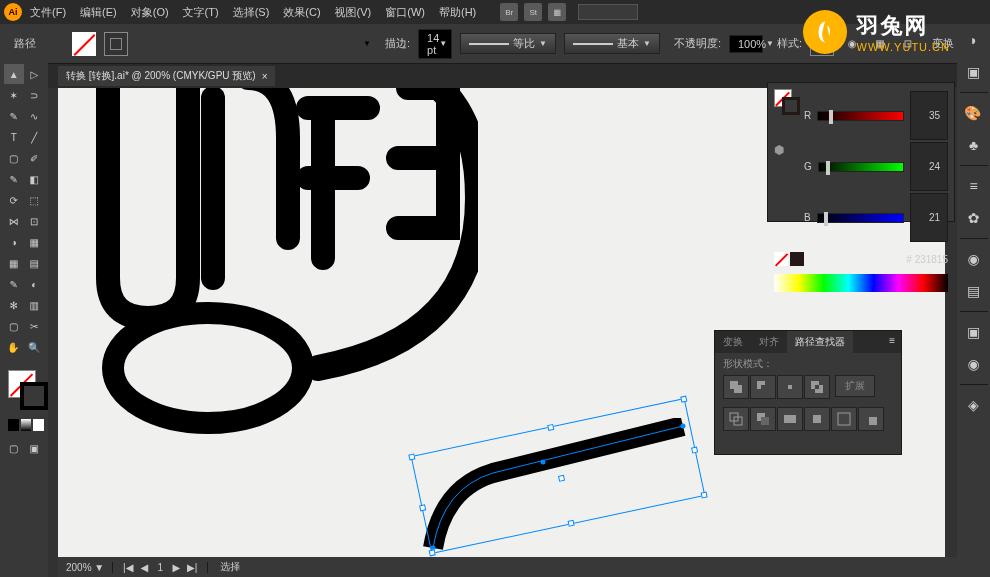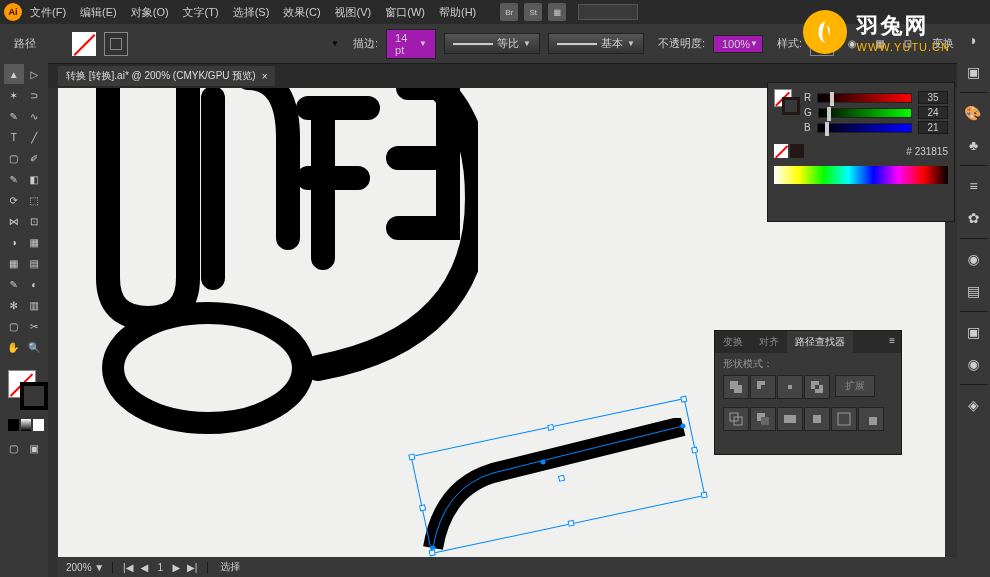--- a/index.html
+++ b/index.html
@@ -10,21 +10,21 @@
     .menu-item { color: #ccc; font-size: 11px; padding: 0 6px; cursor: pointer; }
     .top-icon { width: 18px; height: 18px; background: #5a5a5a; border-radius: 2px; margin: 0 2px; display: flex; align-items: center; justify-content: center; font-size: 8px; color: #ccc; }
     .top-search { width: 60px; height: 16px; background: #3a3a3a; border: 1px solid #555; margin-left: 8px; }
     
     .controlbar { height: 40px; background: #383838; display: flex; align-items: center; padding: 0 8px; gap: 8px; border-bottom: 1px solid #1a1a1a; }
     .cb-label { color: #ccc; font-size: 11px; margin-left: 6px; }
     .cb-swatch { width: 24px; height: 24px; background: #fff; position: relative; }
     .cb-swatch::after { content: ''; position: absolute; width: 120%; height: 2px; background: red; top: 50%; left: -10%; transform: rotate(-45deg); }
     .cb-box { width: 24px; height: 24px; border: 1px solid #888; background: #333; display: flex; align-items: center; justify-content: center; }
     .cb-box-inner { width: 12px; height: 12px; border: 1px solid #888; }
-    .cb-field { padding: 2px 8px; width: 50px; color: #ccc; font-size: 11px; background: #a21caf; border: 1px solid #222; display: flex; align-items: center; }
+    .cb-field { padding: 2px 8px; width: 34px; color: #ccc; font-size: 11px; background: #000000; border: 1px solid #222; display: flex; align-items: center; }
     .cb-dropdown { padding: 2px 8px; color: #ccc; font-size: 11px; background: linear-gradient(#555,#333); border: 1px solid #222; display: flex; align-items: center; gap: 4px; min-width: 70px; }
     .cb-line { width: 40px; height: 2px; background: #ccc; }
     
     .tabbar { height: 24px; background: #2a2a2a; display: flex; align-items: center; padding-left: 58px; }
     .tab { background: #3a3a3a; color: #ddd; font-size: 10px; padding: 3px 8px; display: flex; align-items: center; gap: 6px; }
     .tab-close { font-size: 10px; cursor: pointer; }
     
     .workspace { position: absolute; top: 88px; left: 58px; right: 45px; bottom: 20px; background: #f0f0ef; overflow: hidden; }
     .artwork { position: absolute; width: 420px; height: 420px; top: -70px; left: 0; }
     .artwork svg { width: 100%; height: 100%; }
@@ -53,21 +53,21 @@
     .cp-swatches { position: relative; height: 30px; }
     .cp-f { position: absolute; width: 18px; height: 18px; background: #fff; border: 1px solid #888; }
     .cp-f::after { content:''; position: absolute; width: 120%; height: 2px; background: red; top: 50%; left: -10%; transform: rotate(-45deg); }
     .cp-s { position: absolute; width: 18px; height: 18px; border: 3px solid #231815; top: 8px; left: 8px; background: #383838; }
     .cp-slider { display: flex; align-items: center; gap: 6px; margin: 2px 0 2px 30px; font-size: 10px; color: #ccc; }
     .cp-track { flex: 1; height: 10px; position: relative; border: 1px solid #222; }
     .cp-track.r { background: linear-gradient(90deg, #000, #f00); }
     .cp-track.g { background: linear-gradient(90deg, #000, #0f0); }
     .cp-track.b { background: linear-gradient(90deg, #000, #00f); }
     .cp-thumb { position: absolute; width: 4px; height: 14px; background: #ccc; top: -2px; }
-    .cp-val { width: 30px; text-align: center; background: #2a2a2a; border: 1px solid #1a1a1a; padding: 0; }
+    .cp-val { width: 30px; text-align: center; background: #2a2a2a; border: 1px solid #1a1a1a; padding: 18px; }
     .cp-bottom { display: flex; justify-content: space-between; margin-top: 10px; align-items: center; }
     .cp-mini { display: flex; gap: 2px; }
     .cp-mini-box { width: 14px; height: 14px; }
     .cp-hex { color: #ccc; font-size: 10px; }
     .cp-spectrum { height: 18px; margin-top: 8px; background: linear-gradient(90deg, #fff, #ff0, #0f0, #0ff, #00f, #f0f, #f00, #000); }
     
     .pathfinder { position: absolute; top: 330px; right: 88px; width: 188px; height: 125px; background: #383838; border: 1px solid #1a1a1a; }
     .pf-tabs { display: flex; background: #2a2a2a; font-size: 10px; }
     .pf-tab { color: #888; padding: 4px 8px; cursor: pointer; }
     .pf-tab.active { color: #ddd; background: #383838; }

